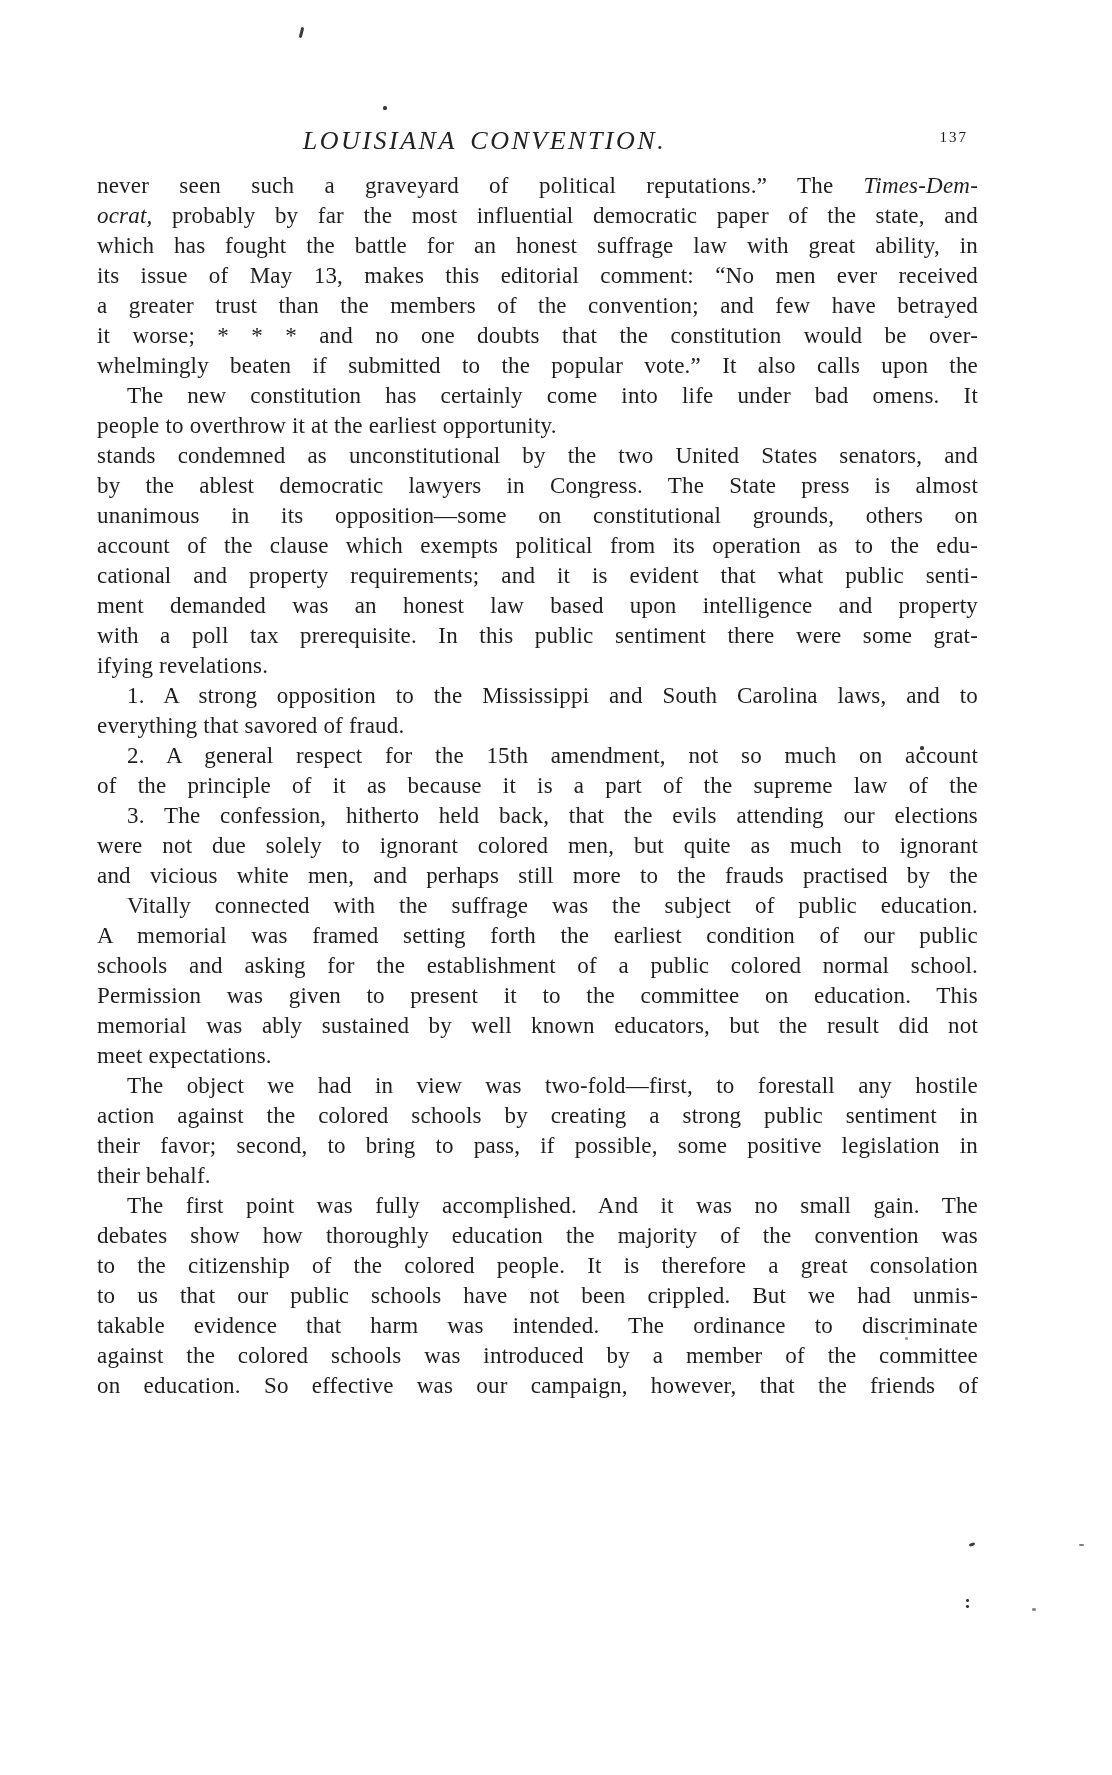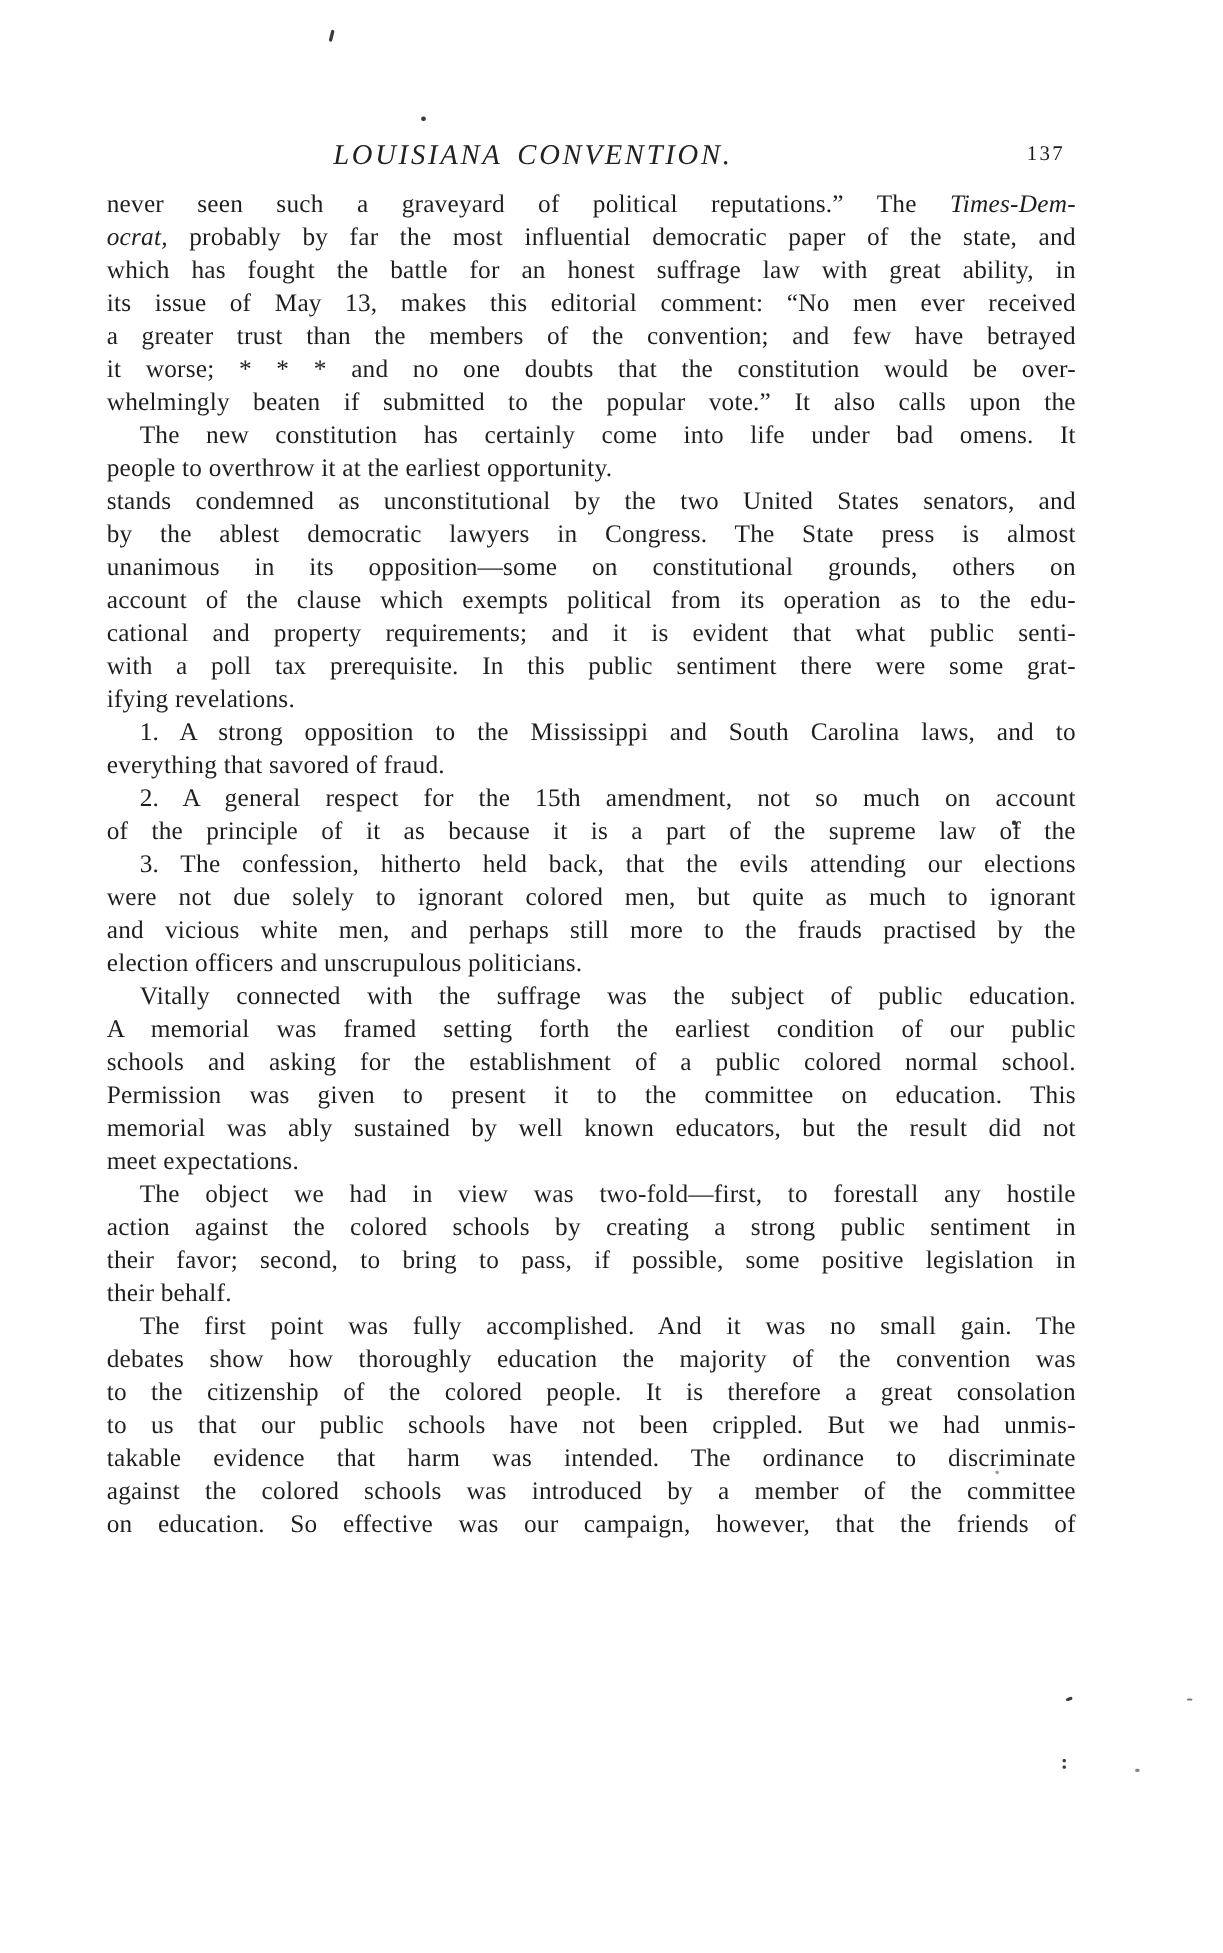--- a/index.html
+++ b/index.html
@@ -20,21 +20,21 @@
     position:absolute;left:0;top:0;width:775px;
     text-align:center;
     font-style:italic;
     font-size:26px;
     letter-spacing:2.5px;
     word-spacing:5px;
     color:#222;
   }
   .page-number{
     position:absolute;right:10px;top:3px;
-    font-size:19px;letter-spacing:2px;color:#1a1a1a;
+    font-size:15px;letter-spacing:2px;color:#1a1a1a;
   }
   
   .text-column{
     position:absolute;top:171px;left:97px;width:881px;
   }
   .line{
     font-size:23px;
     line-height:30px;
     height:30px;
     letter-spacing:0.2px;
@@ -75,30 +75,30 @@
     <div class="line">a greater trust than the members of the convention; and few have betrayed</div>
     <div class="line">it worse; * * * and no one doubts that the constitution would be over-</div>
     <div class="line">whelmingly beaten if submitted to the popular vote.” It also calls upon the</div>
     <div class="line indent">The new constitution has certainly come into life under bad omens. It</div>
     <div class="line last">people to overthrow it at the earliest opportunity.</div>
     <div class="line">stands condemned as unconstitutional by the two United States senators, and</div>
     <div class="line">by the ablest democratic lawyers in Congress. The State press is almost</div>
     <div class="line">unanimous in its opposition—some on constitutional grounds, others on</div>
     <div class="line">account of the clause which exempts political from its operation as to the edu-</div>
     <div class="line">cational and property requirements; and it is evident that what public senti-</div>
+    <div class="line">ment demanded was an honest law based upon intelligence and property</div>
     <div class="line">with a poll tax prerequisite. In this public sentiment there were some grat-</div>
     <div class="line last">ifying revelations.</div>
     <div class="line indent">1. A strong opposition to the Mississippi and South Carolina laws, and to</div>
     <div class="line last">everything that savored of fraud.</div>
     <div class="line indent">2. A general respect for the 15th amendment, not so much on account</div>
     <div class="line">of the principle of it as because it is a part of the supreme law of the</div>
     <div class="line indent">3. The confession, hitherto held back, that the evils attending our elections</div>
     <div class="line">were not due solely to ignorant colored men, but quite as much to ignorant</div>
     <div class="line">and vicious white men, and perhaps still more to the frauds practised by the</div>
-    <div class="line last">election officers and unscrupulous politicians.</div>
     <div class="line indent">Vitally connected with the suffrage was the subject of public education.</div>
     <div class="line">A memorial was framed setting forth the earliest condition of our public</div>
     <div class="line">schools and asking for the establishment of a public colored normal school.</div>
     <div class="line">Permission was given to present it to the committee on education. This</div>
     <div class="line">memorial was ably sustained by well known educators, but the result did not</div>
     <div class="line last">meet expectations.</div>
     <div class="line indent">The object we had in view was two-fold—first, to forestall any hostile</div>
     <div class="line">action against the colored schools by creating a strong public sentiment in</div>
     <div class="line">their favor; second, to bring to pass, if possible, some positive legislation in</div>
     <div class="line last">their behalf.</div>

